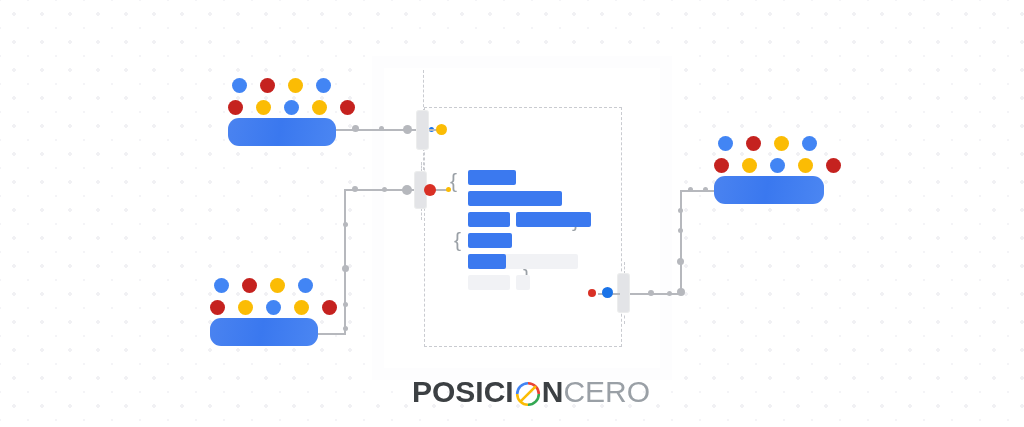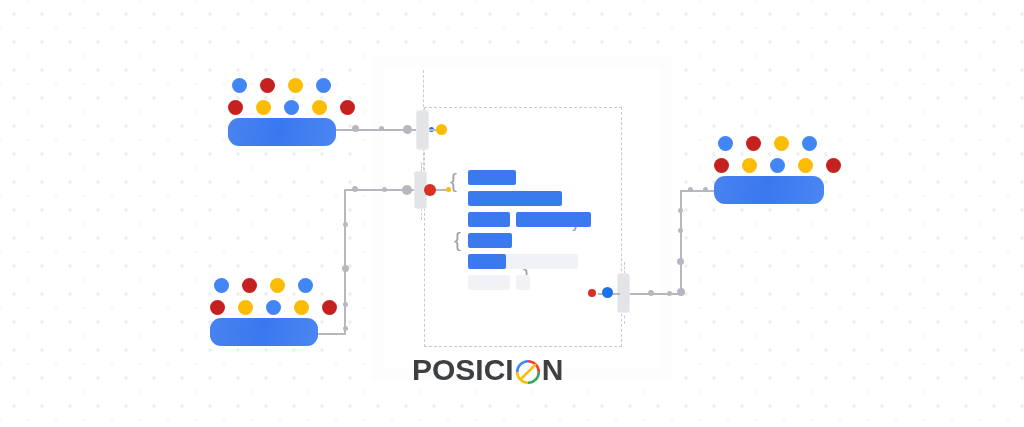--- a/index.html
+++ b/index.html
@@ -146,21 +146,21 @@
     font-family: "Liberation Sans", sans-serif;
     font-size: 21px;
     line-height: 1;
     font-weight: 400;
   }
 
   
   #logo {
     position: absolute;
     left: 412px;
-    top: 354px;
+    top: 376px;
     height: 32px;
     display: flex;
     align-items: center;
     letter-spacing: 0.5px;
   }
   #logo .lg-bold {
     font-size: 30px;
     font-weight: 700;
     color: #3c4043;
     letter-spacing: 0px;
@@ -323,15 +323,16 @@
     <span class="lg-o">
       <svg width="26" height="26" viewBox="0 0 26 26" aria-hidden="true">
         <path d="M13 2.2 A10.8 10.8 0 0 1 23.8 13" fill="none" stroke="#ea4335" stroke-width="2.6"></path>
         <path d="M23.8 13 A10.8 10.8 0 0 1 13 23.8" fill="none" stroke="#34a853" stroke-width="2.6"></path>
         <path d="M13 23.8 A10.8 10.8 0 0 1 2.2 13" fill="none" stroke="#fbbc04" stroke-width="2.6"></path>
         <path d="M2.2 13 A10.8 10.8 0 0 1 13 2.2" fill="none" stroke="#4285f4" stroke-width="2.6"></path>
         <line x1="5.1" y1="20.9" x2="20.9" y2="5.1" stroke="#fbbc04" stroke-width="2.6"></line>
       </svg>
     </span>
     <span class="lg-bold">N</span>
+    <span class="lg-light">CERO</span>
   </div>
 
 </div>
 
 </body></html>

